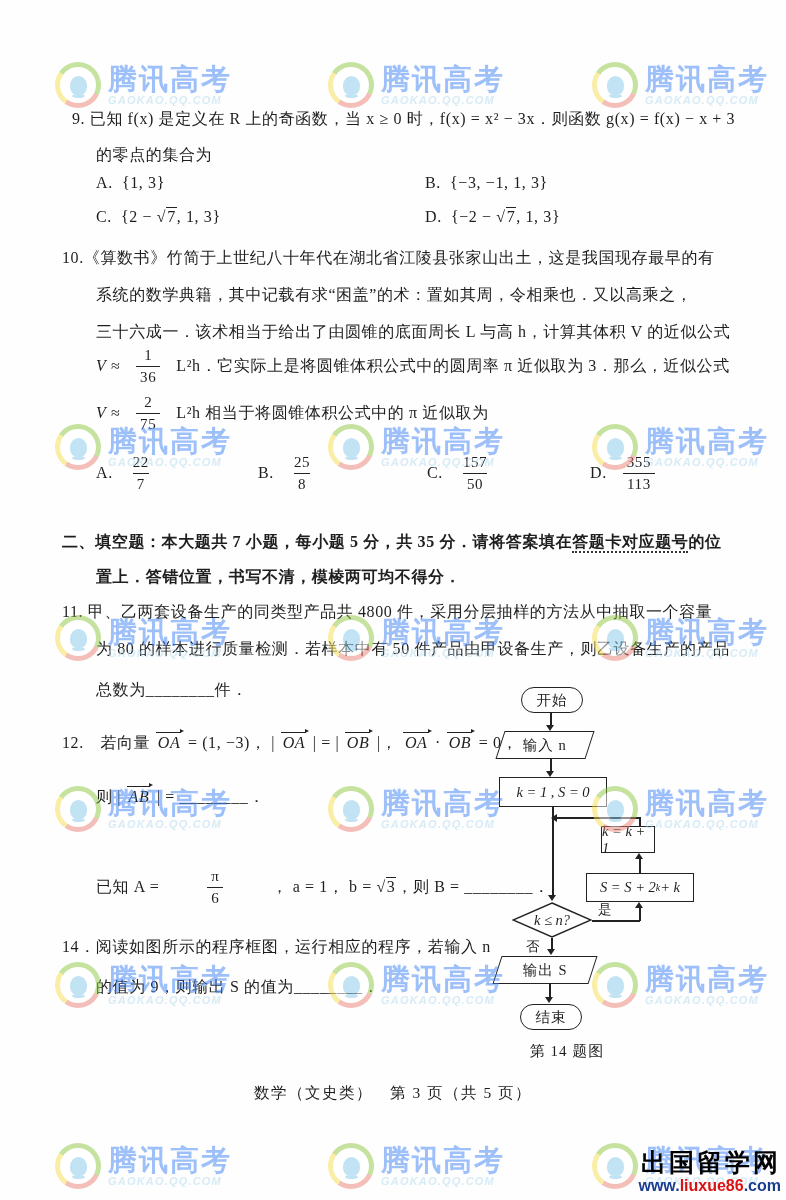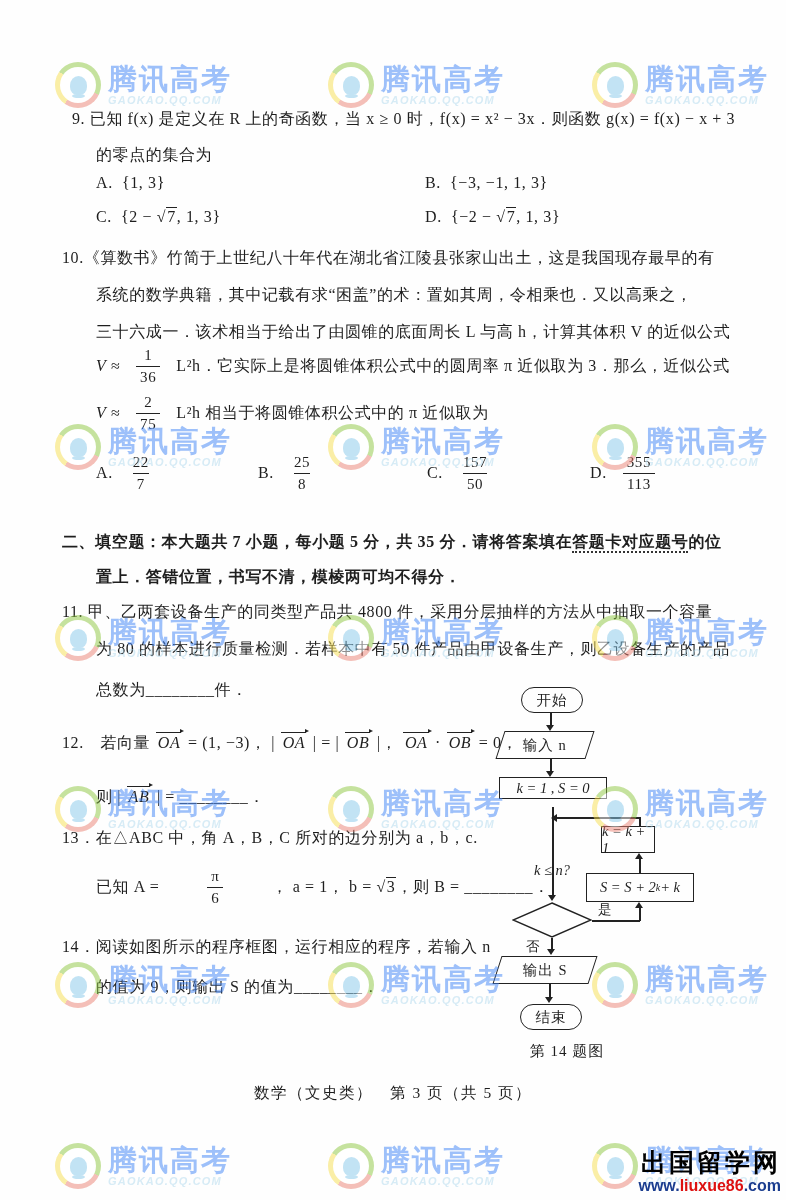--- a/index.html
+++ b/index.html
@@ -358,21 +358,20 @@
   <div class="ln" style="left:96px;top:638px;"><span>为 80 的样本进行质量检测．若样本中有 50 件产品由甲设备生产，则乙设备生产的产品</span></div>
   <div class="ln" style="left:96px;top:679px;"><span>总数为________件．</span></div>
 
   <div class="ln" style="left:62px;top:732px;">
     <span>12.　若向量 </span><span class="vec">OA</span><span> = (1, −3)，  | </span><span class="vec">OA</span><span> | = | </span><span class="vec">OB</span><span> |，  </span><span class="vec">OA</span><span> · </span><span class="vec">OB</span><span> = 0，</span>
   </div>
   <div class="ln" style="left:96px;top:786px;">
     <span>则 | </span><span class="vec">AB</span><span> | = ________．</span>
   </div>
 
-  <div class="ln" style="left:62px;top:827px;"><span>13．在△ABC 中，角 A，B，C 所对的边分别为 a，b，c.</span></div>
   <div class="ln opt" style="left:96px;top:866px;height:42px;gap:44px;">
     <span>已知 A =</span>
     <span class="frac">
         <span class="num">π</span>
         <span class="den">6</span>
       </span>
     <span><span>，  a = 1，  b = √</span><span class="rad">3</span><span>，则 B = ________．</span></span>
   </div>
 
   <div class="ln" style="left:62px;top:936px;"><span>14．阅读如图所示的程序框图，运行相应的程序，若输入 n</span></div>
@@ -400,31 +399,31 @@
 
     <div class="fc-line vline" style="left:551px;top:938px;height:12px;"></div>
     <div class="ah ah-down" style="left:547px;top:949px;"></div>
     <div class="fc-line vline" style="left:549px;top:984px;height:14px;"></div>
     <div class="ah ah-down" style="left:545px;top:997px;"></div>
 
     <div class="fc-box fc-stadium fc-cn" style="left:521px;top:687px;width:62px;height:26px;">开始</div>
     <div class="fc-box fc-skew" style="left:500px;top:731px;width:90px;height:28px;">
         <span class="fc-cn">输入 n</span>
       </div>
-    <div class="fc-box" style="left:499px;top:777px;width:108px;height:22px;">k = 1 , S = 0</div>
+    <div class="fc-box" style="left:499px;top:777px;width:108px;height:30px;">k = 1 , S = 0</div>
     <div class="fc-box" style="left:601px;top:826px;width:54px;height:27px;">k = k + 1</div>
     <div class="fc-box" style="left:586px;top:873px;width:108px;height:29px;">
       <span>S = S + 2</span>
         <sup>k</sup>
         <span> + k</span>
     </div>
     <svg class="fc-diamond" style="left:512px;top:902px;" width="80" height="36" viewBox="0 0 80 36">
       <polygon points="40,1 79,18 40,35 1,18" fill="none" stroke="#222" stroke-width="1.4"></polygon>
     </svg>
-    <div class="fc-box" style="left:512px;top:852px;width:80px;height:36px;border:none;">k ≤ n?</div>
+    <div class="fc-box" style="left:512px;top:902px;width:80px;height:36px;border:none;">k ≤ n?</div>
     <div class="fc-lbl" style="left:598px;top:901px;">是</div>
     <div class="fc-lbl" style="left:526px;top:938px;">否</div>
     <div class="fc-box fc-skew" style="left:497px;top:956px;width:96px;height:28px;">
         <span class="fc-cn">输出 S</span>
       </div>
     <div class="fc-box fc-stadium fc-cn" style="left:520px;top:1004px;width:62px;height:26px;">结束</div>
     <div class="fc-caption" style="left:507px;top:1042px;width:120px;text-align:center;">第 14 题图</div>
   </div>
 
   <div class="page-footer">数学（文史类）　第 3 页（共 5 页）</div>

